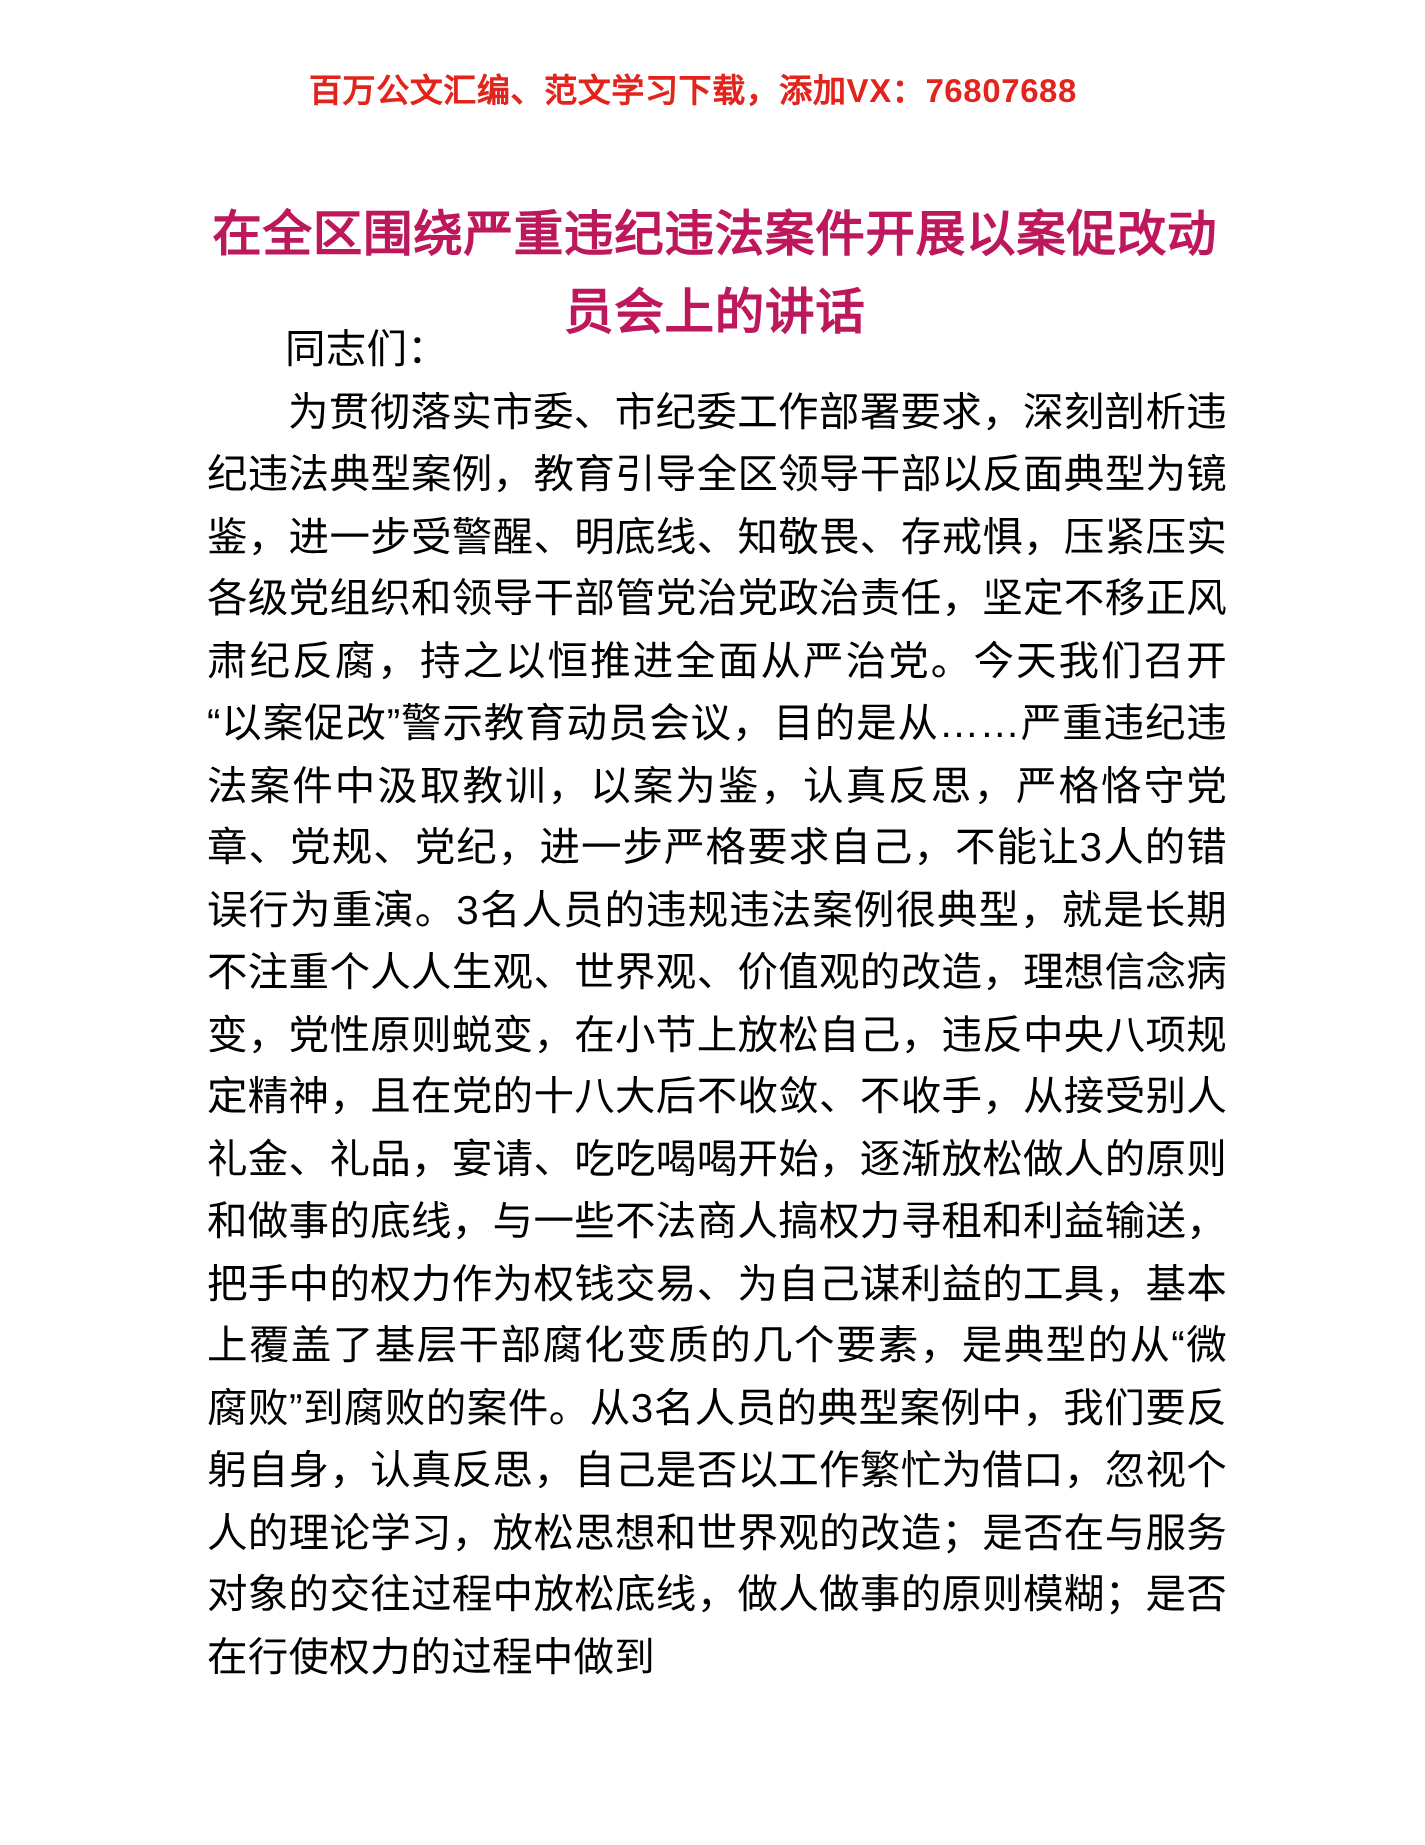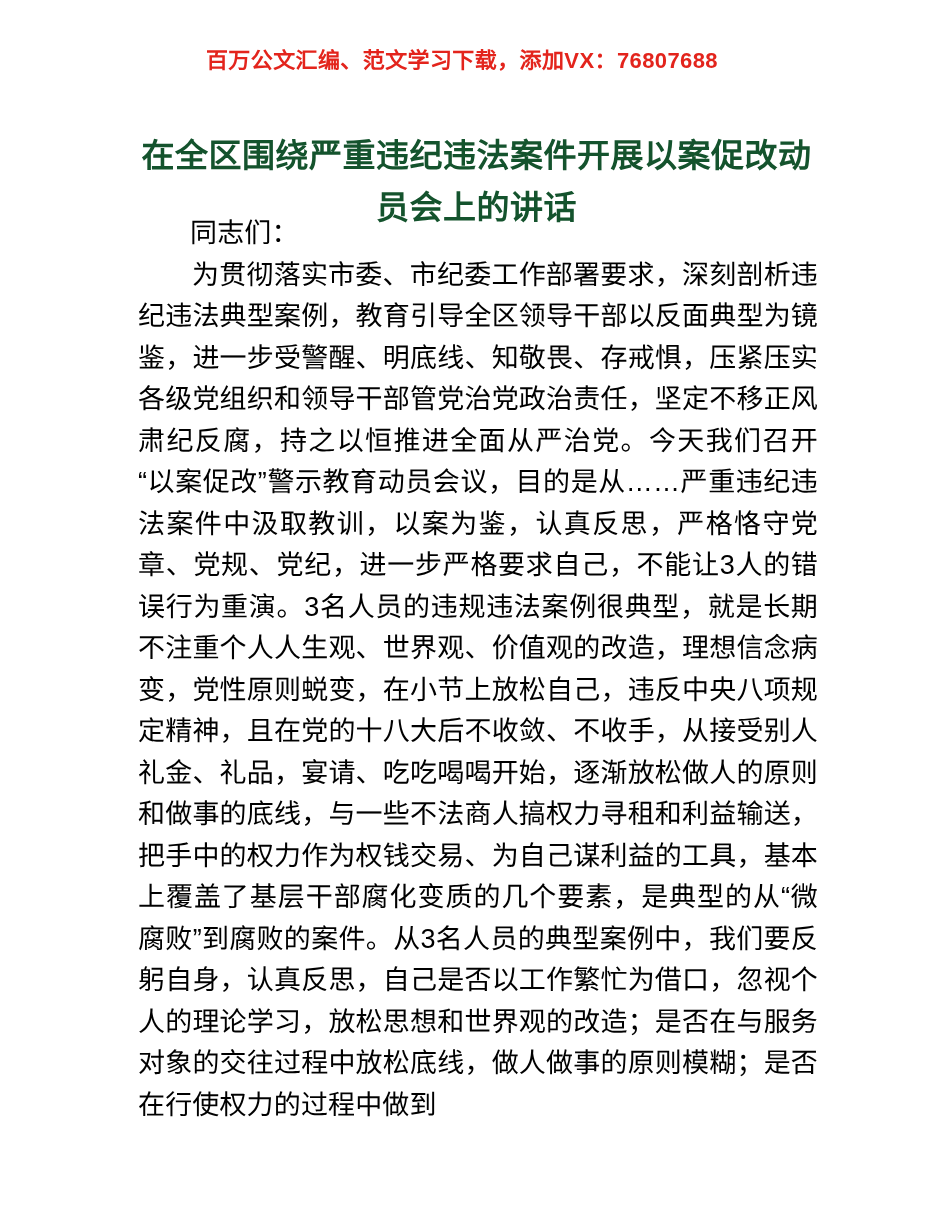--- a/index.html
+++ b/index.html
@@ -42,21 +42,21 @@
 
   
   .doc-title {
     position: absolute;
     top: 108px;
     left: 138px;
     width: 677px;
     text-align: center;
     font-size: 33px;
     font-weight: 700;
-    color: #14532d;
+    color: #be185d;
     line-height: 52px;
     letter-spacing: 0.5px;
     font-family: "Liberation Sans", "DejaVu Sans", sans-serif;
   }
 
   
   .doc-body {
     position: absolute;
     top: 213px;
     left: 138px;

